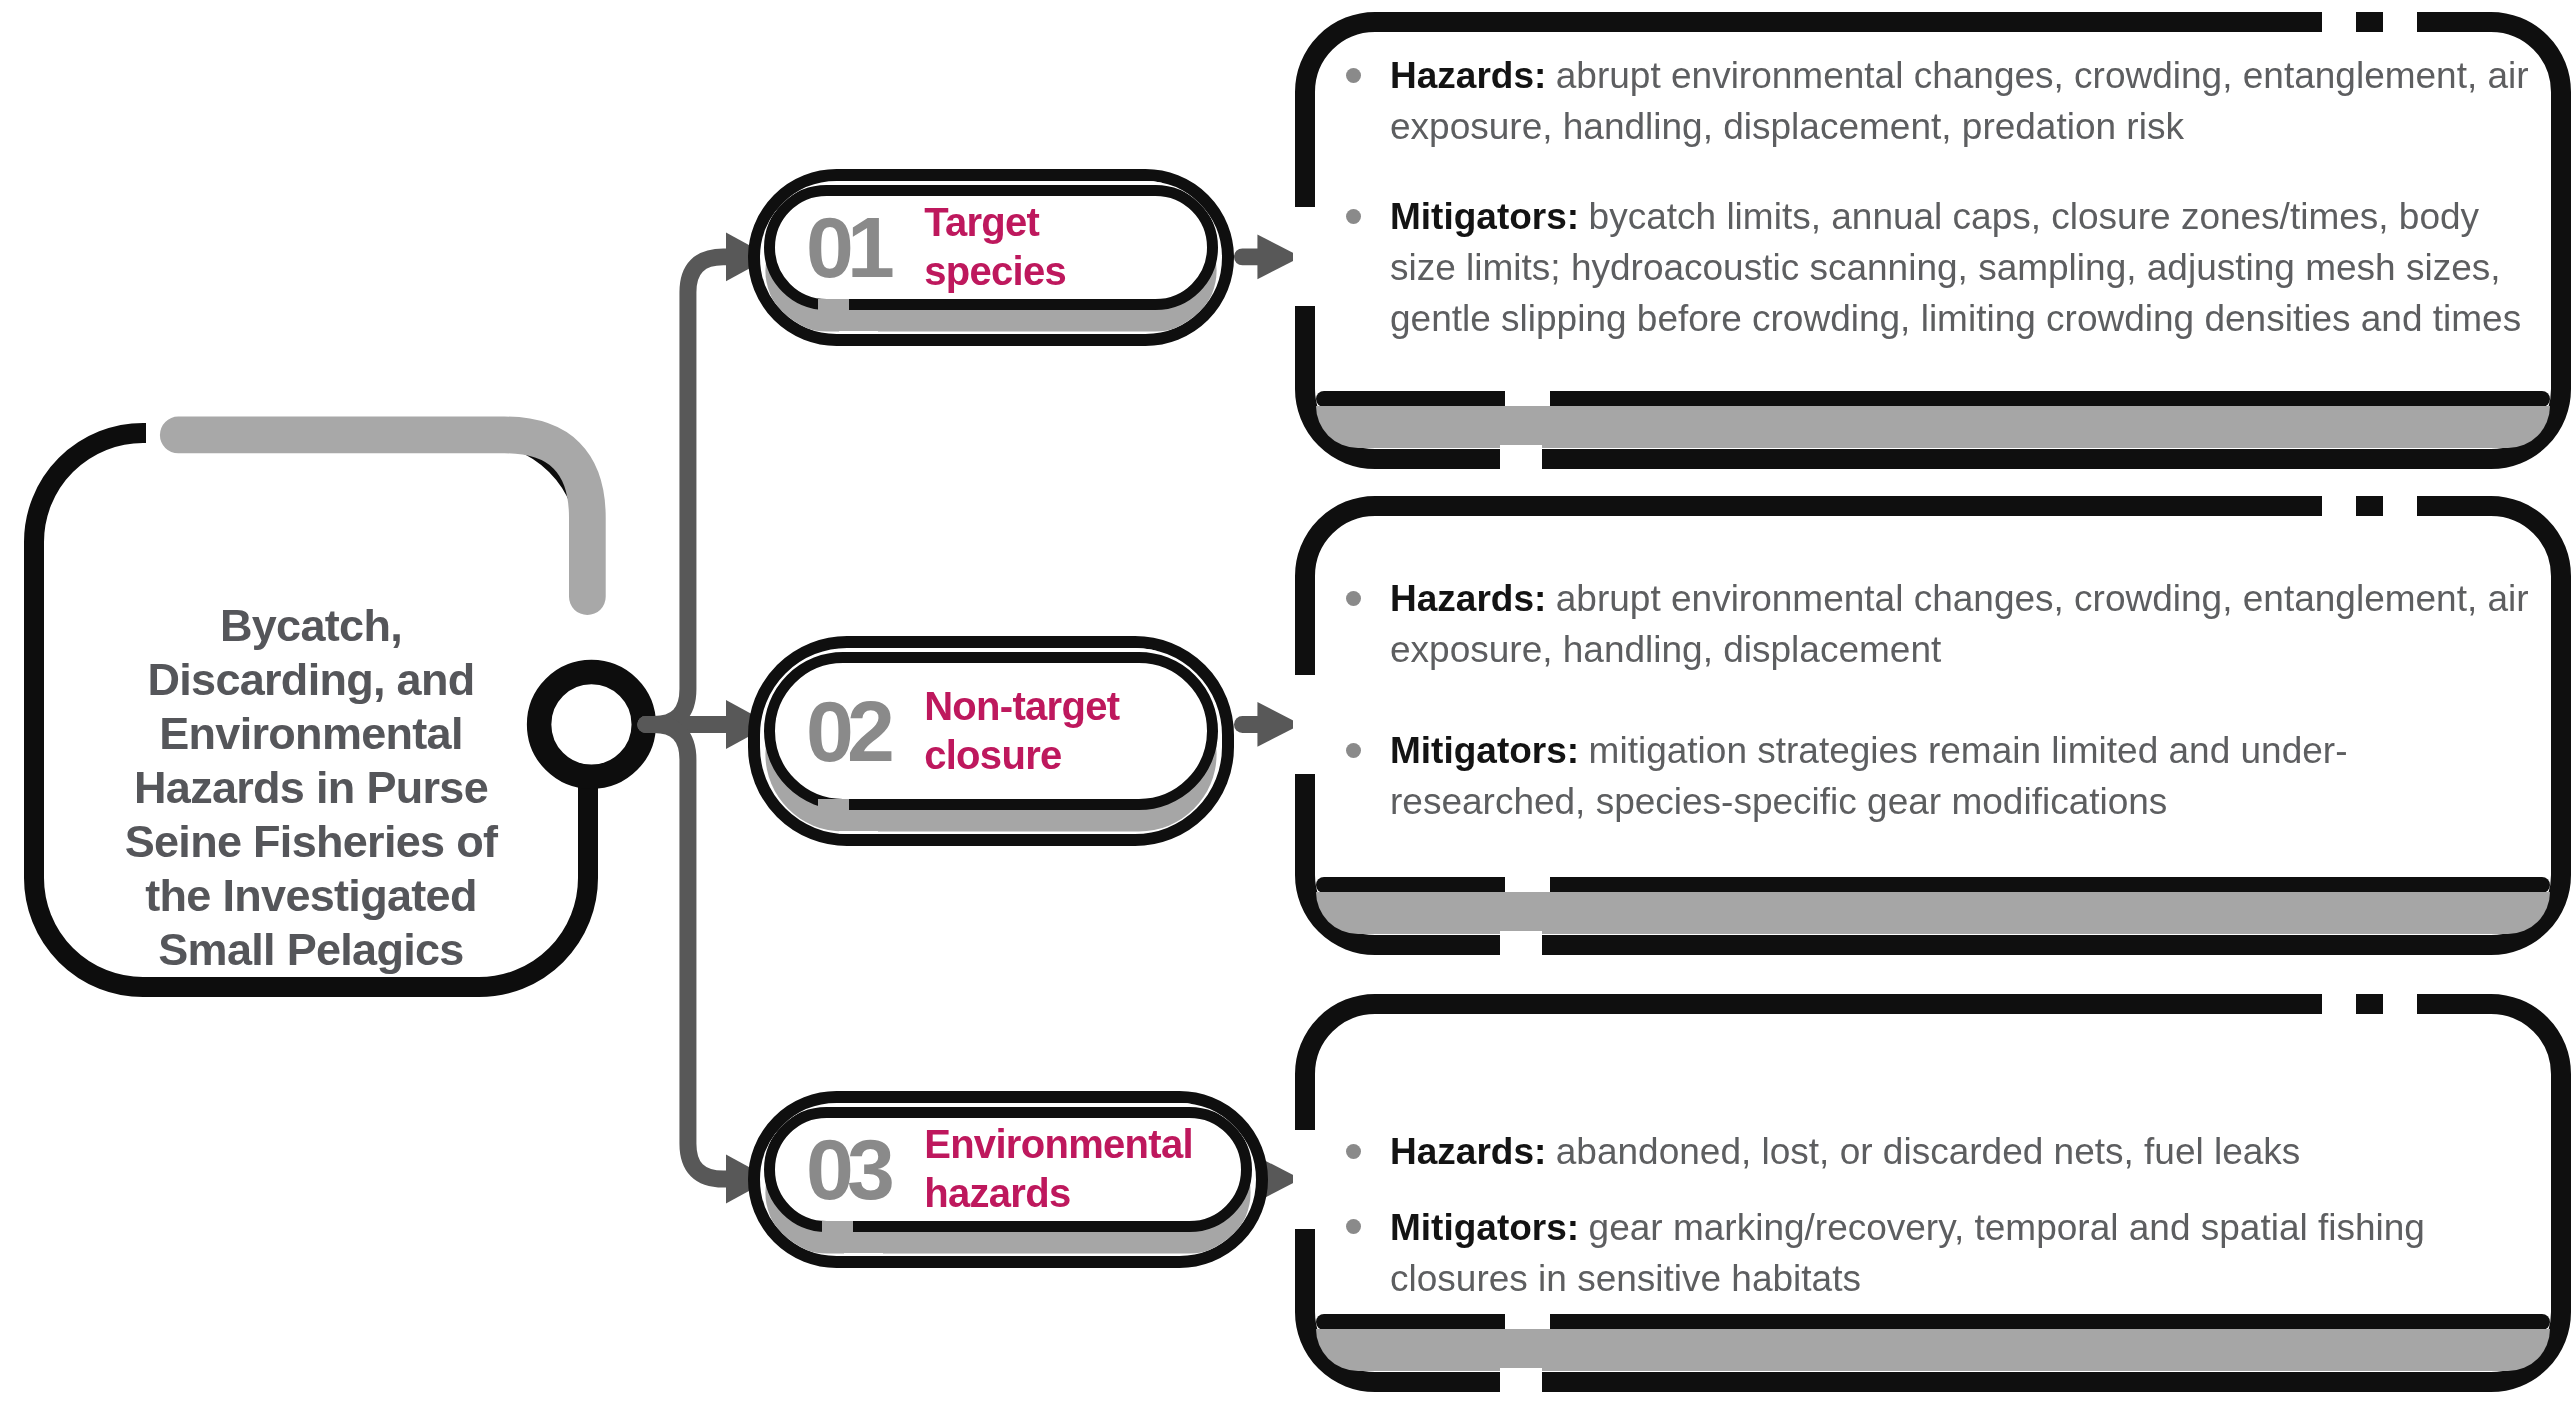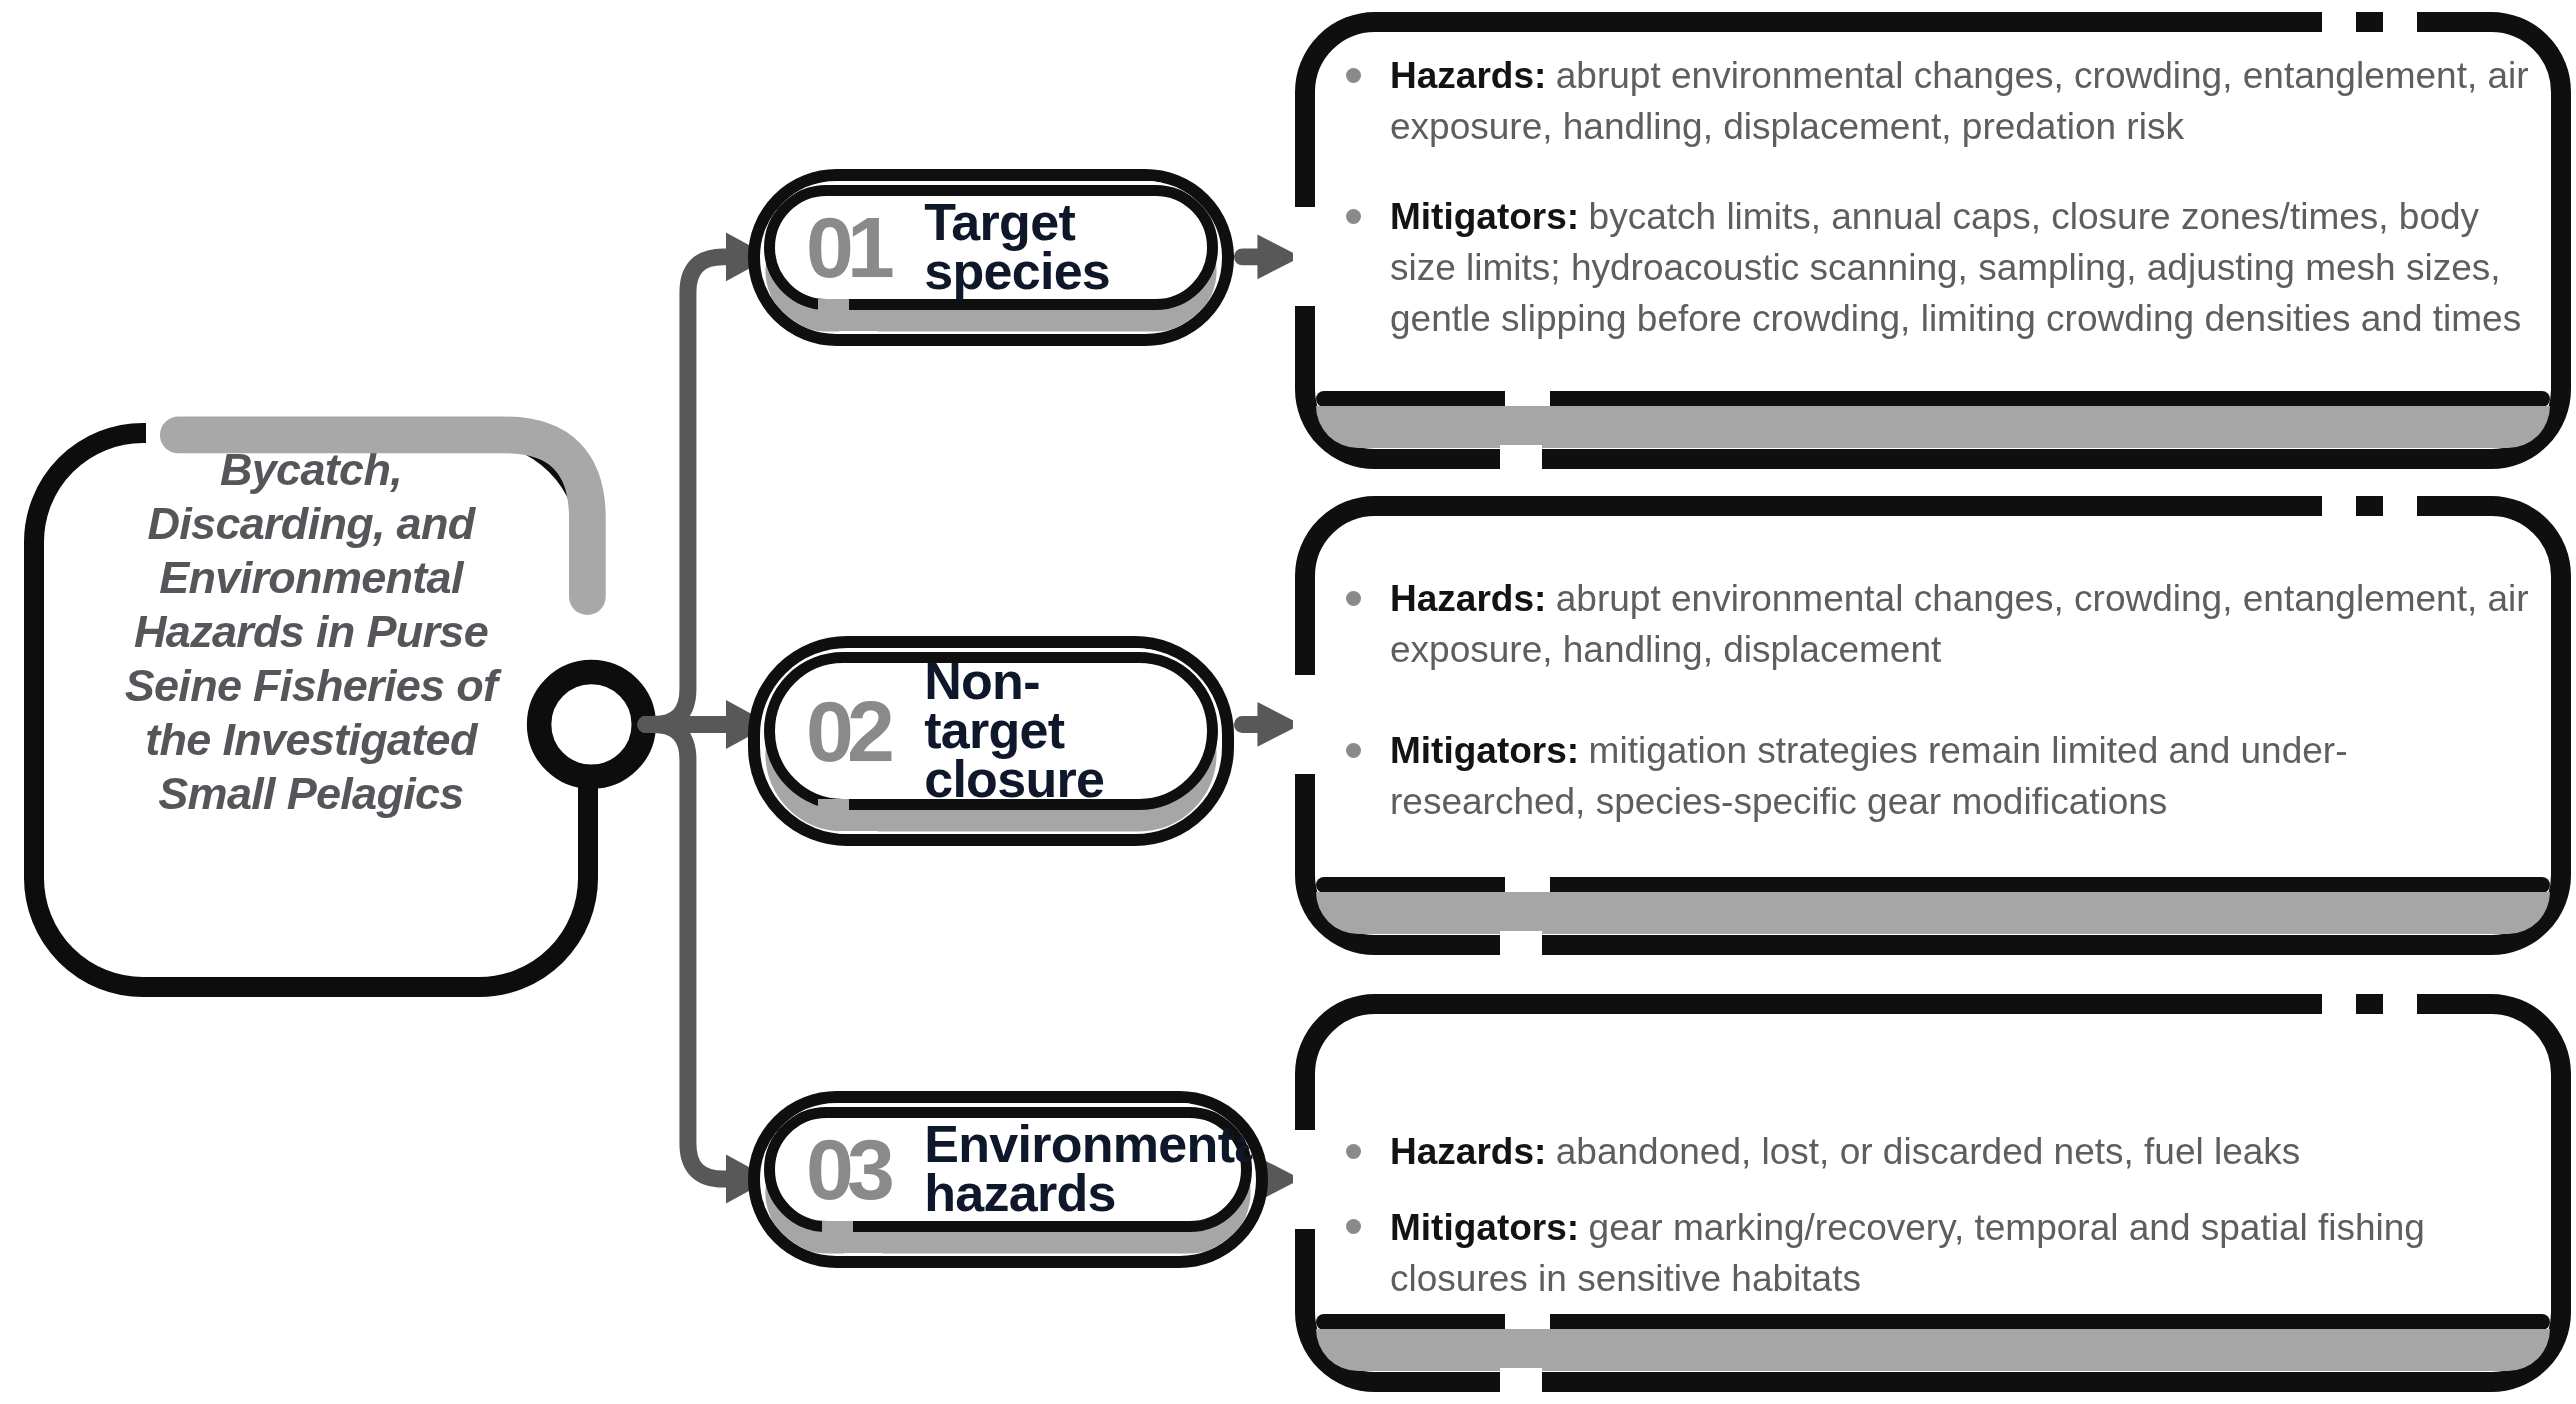--- a/index.html
+++ b/index.html
@@ -1,39 +1,39 @@
 <!DOCTYPE html>
 <html style="font-size:11px"><head>
 <meta charset="utf-8">
 <style>
   html,body{margin:0;padding:0;background:#ffffff;}
   body{width:2576px;height:1404px;font-family:"Liberation Sans",sans-serif;position:relative;overflow:hidden;}
   .stage{position:absolute;left:0;top:0;width:2576px;height:1404px;}
 
   
   .leftbox{position:absolute;left:24px;top:423px;width:574px;height:574px;box-sizing:border-box;
-    border:20.4px solid #0d0d0d;border-radius:119px;display:flex;align-items:flex-start;justify-content:center;font-style:italic;}
+    border:20.4px solid #0d0d0d;border-radius:119px;display:flex;align-items:flex-end;justify-content:center;}
   .title{font-size:45px;font-weight:bold;color:#55565a;text-align:center;line-height:54px;
     white-space:pre-line;letter-spacing:-0.7px;width:503px;}
   .mask{position:absolute;background:#ffffff;}
   .mask-ltop{left:146px;top:416px;width:457px;height:31px;}
   .mask-lright{left:571px;top:579px;width:33px;height:99px;}
 
   svg.layer{position:absolute;left:0;top:0;width:2576px;height:1404px;pointer-events:none;}
 
   
   .pill{position:absolute;box-sizing:border-box;border:12.2px solid #0f0f0f;border-radius:99px;overflow:hidden;background:#ffffff;}
   .pill1{left:748px;top:169px;width:486px;height:177px;}
   .pill2{left:748px;top:636px;width:486px;height:210px;}
   .pill3{left:748px;top:1091px;width:520px;height:177px;}
   .pill .inner{position:absolute;left:4.1px;right:4.1px;top:4.1px;bottom:24.5px;box-sizing:border-box;
     border:11.6px solid #0f0f0f;border-radius:82px;background:#ffffff;
     box-shadow:0 23px 0 -1.4px #a6a6a6;display:flex;align-items:center;gap:36px;padding:0 31px;}
   .pill .num{font-weight:bold;font-size:86px;color:#8a8a8a;letter-spacing:-6.8px;line-height:1;}
-  .pill .plabel{font-weight:bold;font-size:52px;line-height:49px;color:#0f172a;white-space:pre-line;letter-spacing:-0.7px;}
+  .pill .plabel{font-weight:bold;font-size:40px;line-height:49px;color:#be185d;white-space:pre-line;letter-spacing:-0.7px;}
   .pill .gap-tr{position:absolute;top:-13.6px;right:13%;width:35px;height:16.3px;background:#ffffff;}
   .pill .gap-bl{position:absolute;bottom:-13.6px;left:17%;width:39px;height:16.3px;background:#ffffff;}
   .pill .inner .gap-inner{position:absolute;bottom:-13px;left:10%;width:31px;height:13px;background:#a6a6a6;}
 
   
   .card{position:absolute;left:1295px;width:1276px;background:#ffffff;box-sizing:border-box;
     border:20.4px solid #0f0f0f;border-radius:80px;}
   .card1{top:12.2px;height:457px;}
   .card2{top:496px;height:459px;}
   .card3{top:994px;height:398px;}

